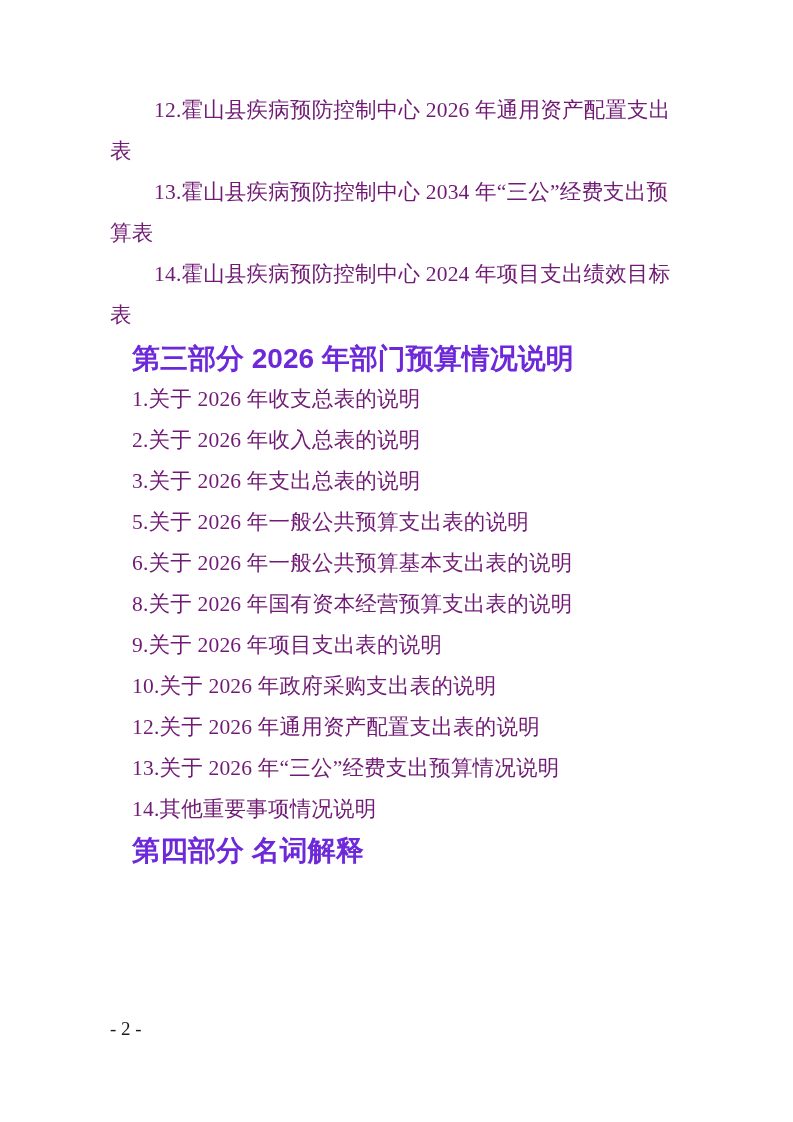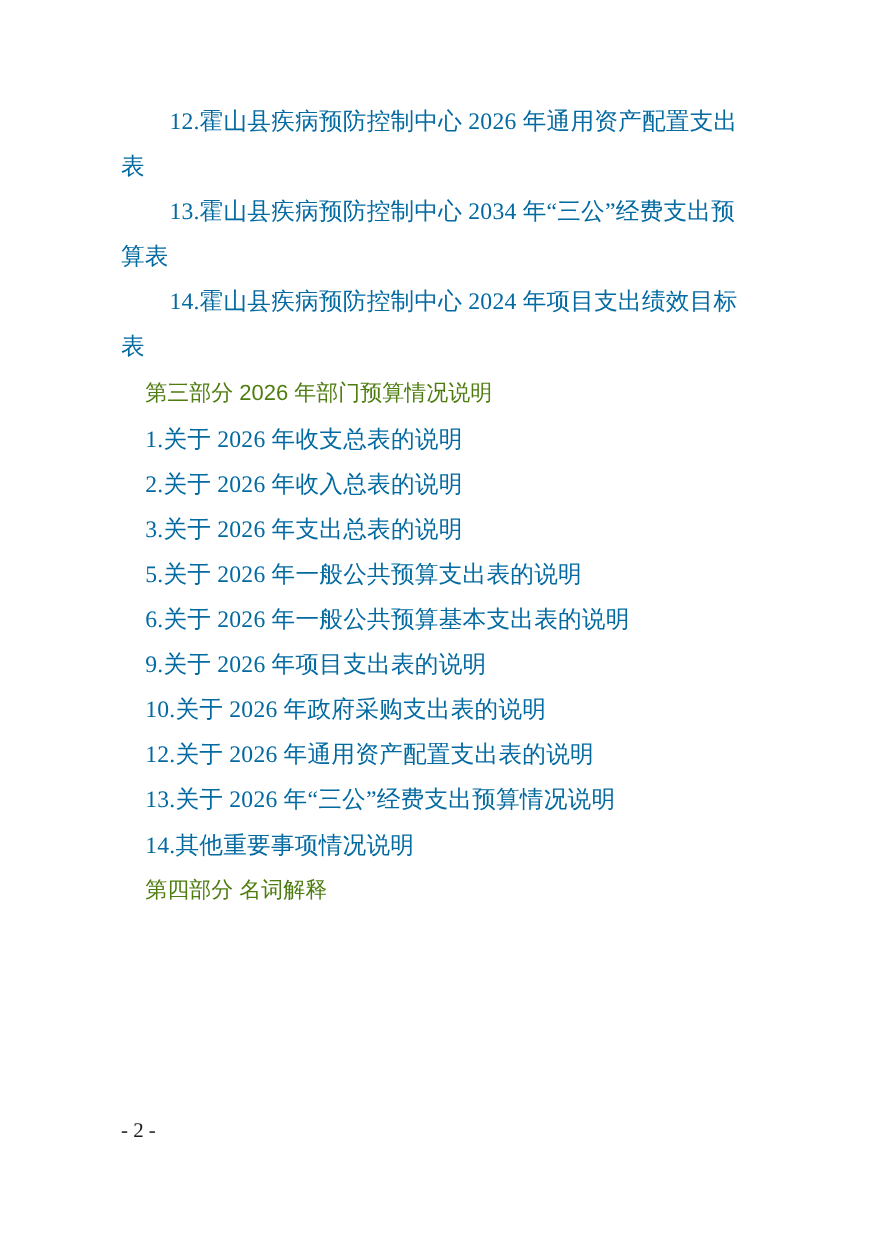--- a/index.html
+++ b/index.html
@@ -22,35 +22,35 @@
     position: absolute;
     left: 110px;
     top: 90px;
     width: 575px;
   }
   .line {
     font-size: 21.5px;
     line-height: 41px;
     letter-spacing: 0.2px;
     white-space: pre-wrap;
-    color: #0369a1;
+    color: #701a75;
   }
   .indent {
     text-indent: 44px;
   }
   .indent-sm {
     text-indent: 22px;
   }
   .heading {
     font-family: "Liberation Sans", "DejaVu Sans", sans-serif;
-    font-weight: normal;
-    font-size: 20px;
+    font-weight: bold;
+    font-size: 28px;
     line-height: 41px;
     text-indent: 22px;
-    color: #4d7c0f;
+    color: #6d28d9;
   }
   .spacer-top {
     margin-top: 2px;
   }
   .footer {
     position: absolute;
     left: 110px;
     top: 1017px;
     width: 575px;
     font-size: 19px;
@@ -70,20 +70,21 @@
     <div class="line indent">13.霍山县疾病预防控制中心 2034 年“三公”经费支出预算表</div>
     <div class="line indent">14.霍山县疾病预防控制中心 2024 年项目支出绩效目标表</div>
 
     <div class="heading spacer-top">第三部分    2026 年部门预算情况说明</div>
 
     <div class="line indent-sm">1.关于 2026 年收支总表的说明</div>
     <div class="line indent-sm">2.关于 2026 年收入总表的说明</div>
     <div class="line indent-sm">3.关于 2026 年支出总表的说明</div>
     <div class="line indent-sm">5.关于 2026 年一般公共预算支出表的说明</div>
     <div class="line indent-sm">6.关于 2026 年一般公共预算基本支出表的说明</div>
+    <div class="line indent-sm">8.关于 2026 年国有资本经营预算支出表的说明</div>
     <div class="line indent-sm">9.关于 2026 年项目支出表的说明</div>
     <div class="line indent-sm">10.关于 2026 年政府采购支出表的说明</div>
     <div class="line indent-sm">12.关于 2026 年通用资产配置支出表的说明</div>
     <div class="line indent-sm">13.关于 2026 年“三公”经费支出预算情况说明</div>
     <div class="line indent-sm">14.其他重要事项情况说明</div>
 
     <div class="heading">第四部分  名词解释</div>
 
   </div>
 

